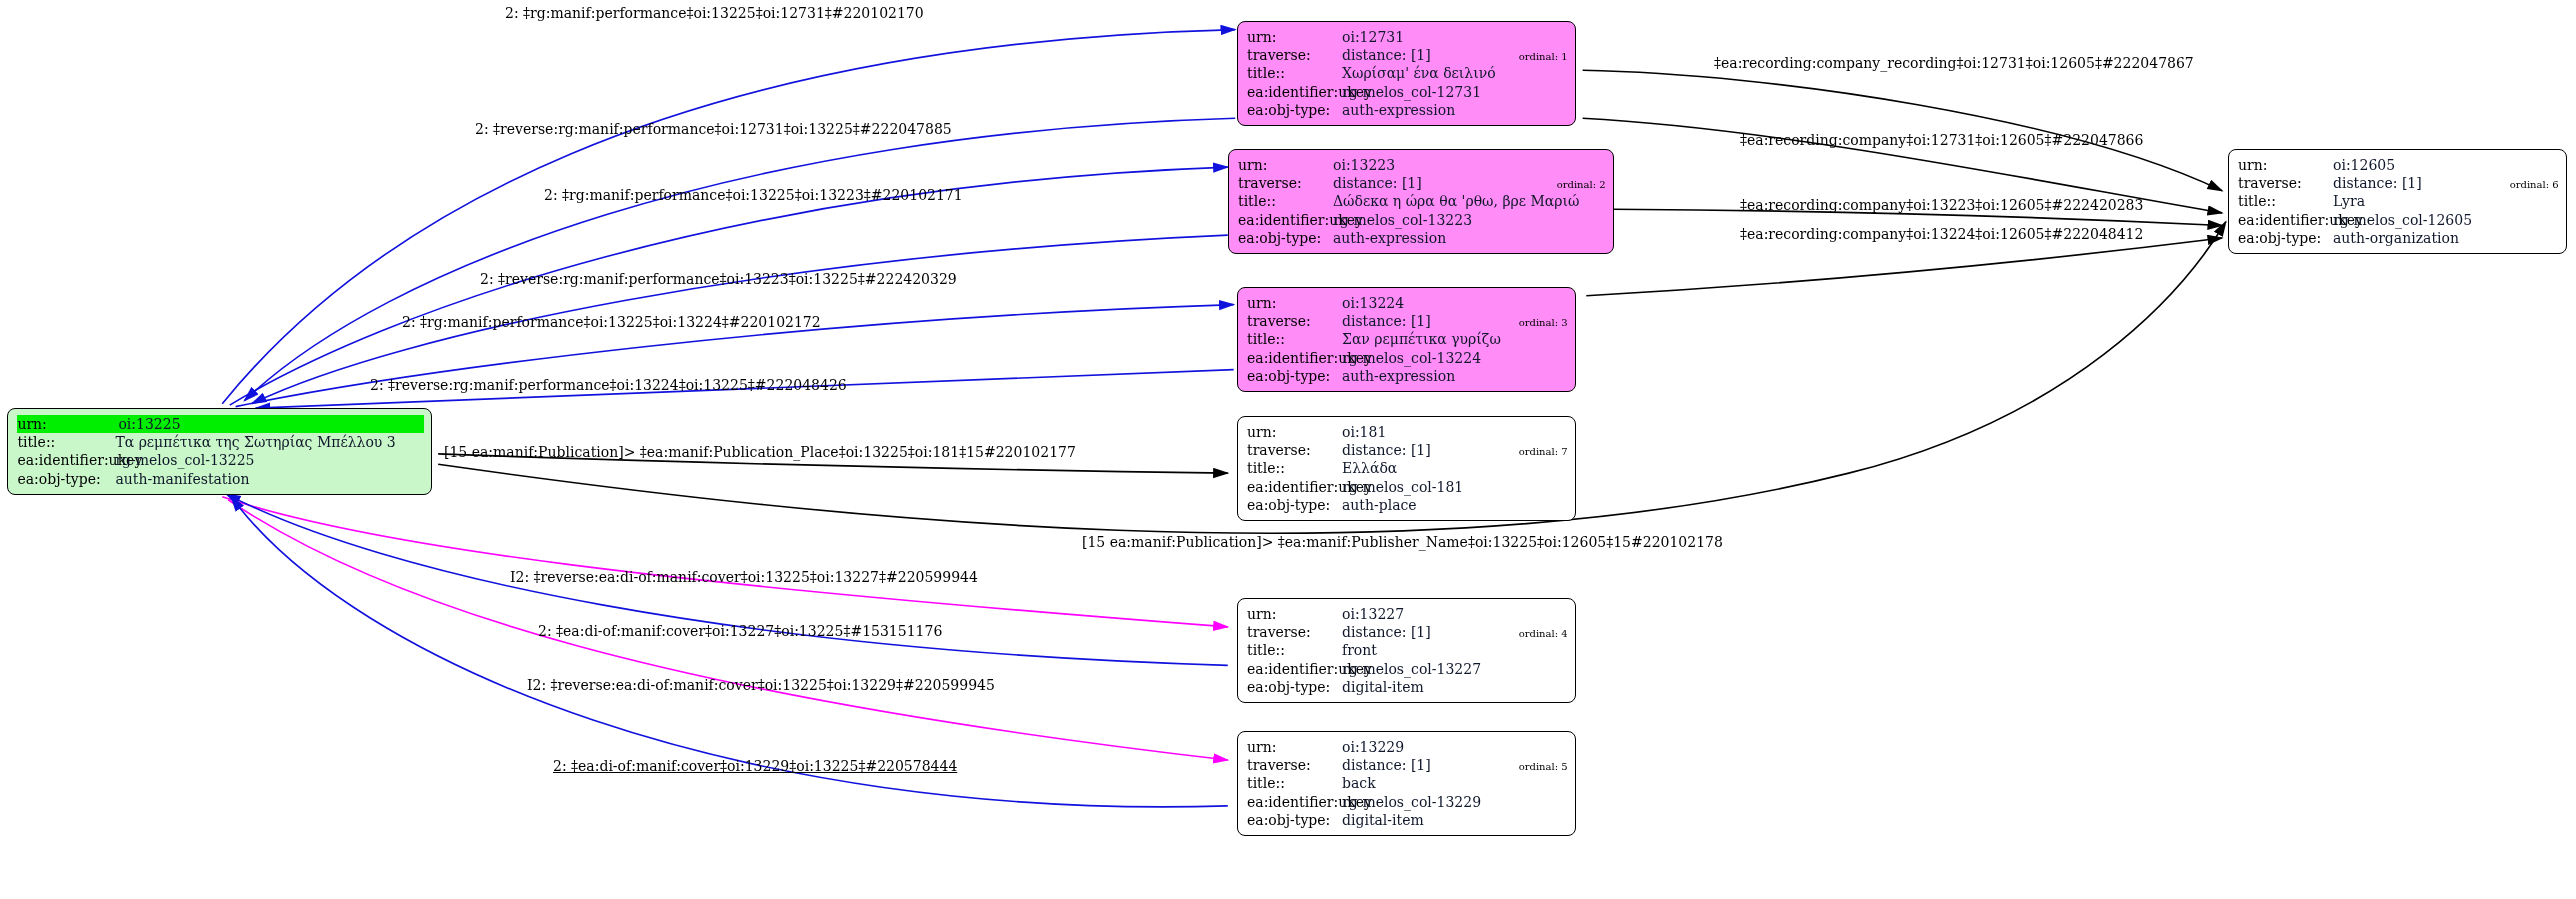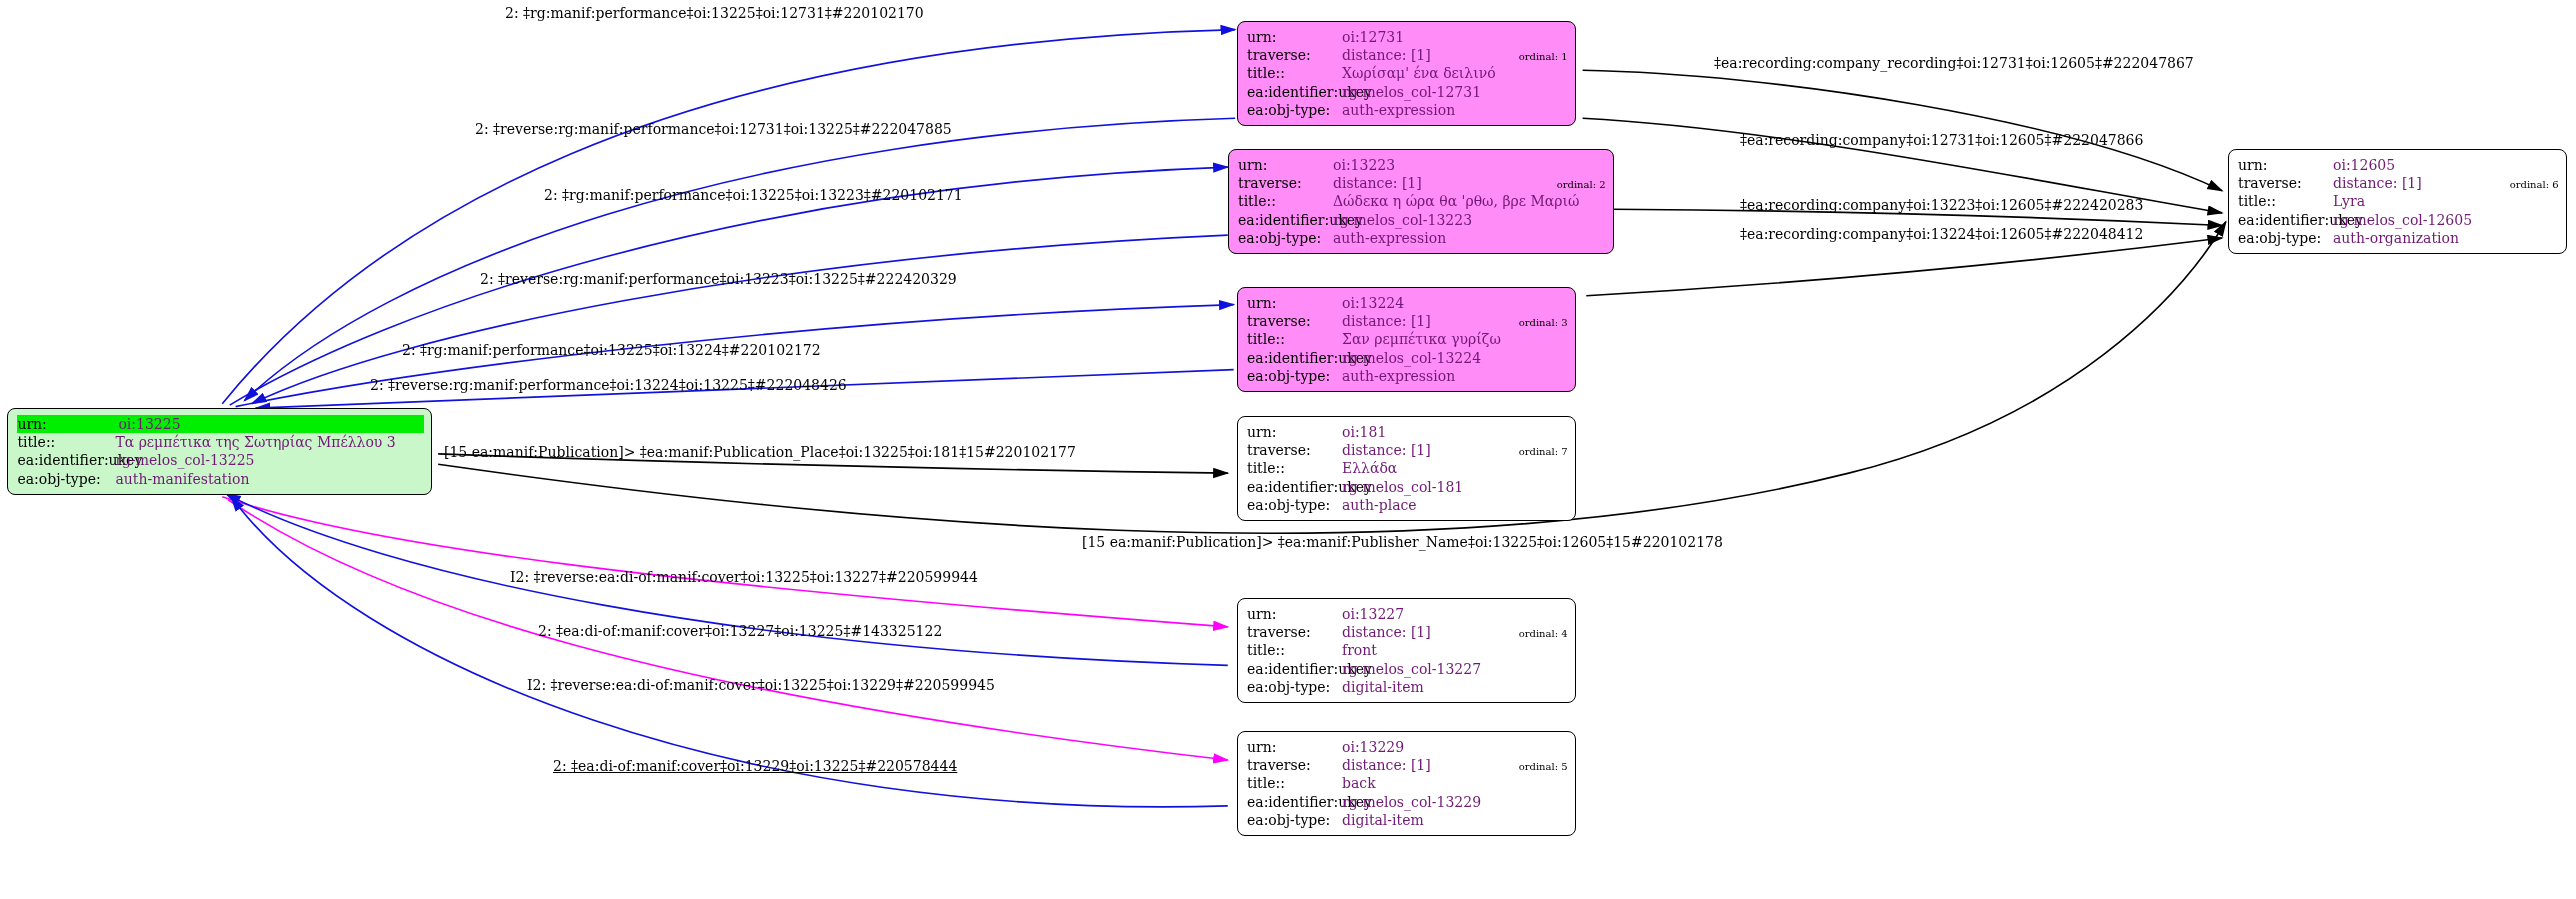--- a/index.html
+++ b/index.html
@@ -44,21 +44,21 @@
     white-space: nowrap;
   }
   .row .k {
     flex: 0 0 auto;
     font-size: 14px;
     color: #000;
   }
   .row .v {
     flex: 1 1 auto;
     font-size: 14px;
-    color: #701a75;
+    color: #0f172a;
   }
   .row .v2 {
     flex: 0 0 auto;
     font-size: 10px;
     color: #000;
     padding-left: 13.3px;
   }
   
   .w-green .k { width: 98px; }
   .w-green .v { }
@@ -325,31 +325,31 @@
   </div>
 
   <div class="edge-label" style="left:505px; top:5.2px;">2: ‡rg:manif:performance‡oi:13225‡oi:12731‡#220102170</div>
 
   <div class="edge-label" style="left:475px; top:121px;">2: ‡reverse:rg:manif:performance‡oi:12731‡oi:13225‡#222047885</div>
 
   <div class="edge-label" style="left:544px; top:187px;">2: ‡rg:manif:performance‡oi:13225‡oi:13223‡#220102171</div>
 
   <div class="edge-label" style="left:480px; top:251px;margin-top:20px;">2: ‡reverse:rg:manif:performance‡oi:13223‡oi:13225‡#222420329</div>
 
-  <div class="edge-label" style="left:402px; top:314px;margin-top:28px;">2: ‡rg:manif:performance‡oi:13225‡oi:13224‡#220102172</div>
+  <div class="edge-label" style="left:402px; top:314px;">2: ‡rg:manif:performance‡oi:13225‡oi:13224‡#220102172</div>
 
   <div class="edge-label" style="left:370px; top:377px;">2: ‡reverse:rg:manif:performance‡oi:13224‡oi:13225‡#222048426</div>
 
   <div class="edge-label" style="left:444px; top:444px;">[15 ea:manif:Publication]&gt; ‡ea:manif:Publication_Place‡oi:13225‡oi:181‡15#220102177</div>
 
   <div class="edge-label" style="left:1082px; top:534px;">[15 ea:manif:Publication]&gt; ‡ea:manif:Publisher_Name‡oi:13225‡oi:12605‡15#220102178</div>
 
   <div class="edge-label" style="left:510px; top:569px;">I2: ‡reverse:ea:di-of:manif:cover‡oi:13225‡oi:13227‡#220599944</div>
 
-  <div class="edge-label" style="left:538px; top:623px;">2: ‡ea:di-of:manif:cover‡oi:13227‡oi:13225‡#143325122</div>
+  <div class="edge-label" style="left:538px; top:623px;">2: ‡ea:di-of:manif:cover‡oi:13227‡oi:13225‡#153151176</div>
 
   <div class="edge-label" style="left:527px; top:677px;">I2: ‡reverse:ea:di-of:manif:cover‡oi:13225‡oi:13229‡#220599945</div>
 
   <div class="edge-label" style="left:553px; top:758px;text-decoration:underline;">2: ‡ea:di-of:manif:cover‡oi:13229‡oi:13225‡#220578444</div>
 
   <div class="edge-label" style="left:1714px; top:55px;">‡ea:recording:company_recording‡oi:12731‡oi:12605‡#222047867</div>
 
   <div class="edge-label" style="left:1740px; top:132px;">‡ea:recording:company‡oi:12731‡oi:12605‡#222047866</div>
 
   <div class="edge-label" style="left:1740px; top:197px;">‡ea:recording:company‡oi:13223‡oi:12605‡#222420283</div>

